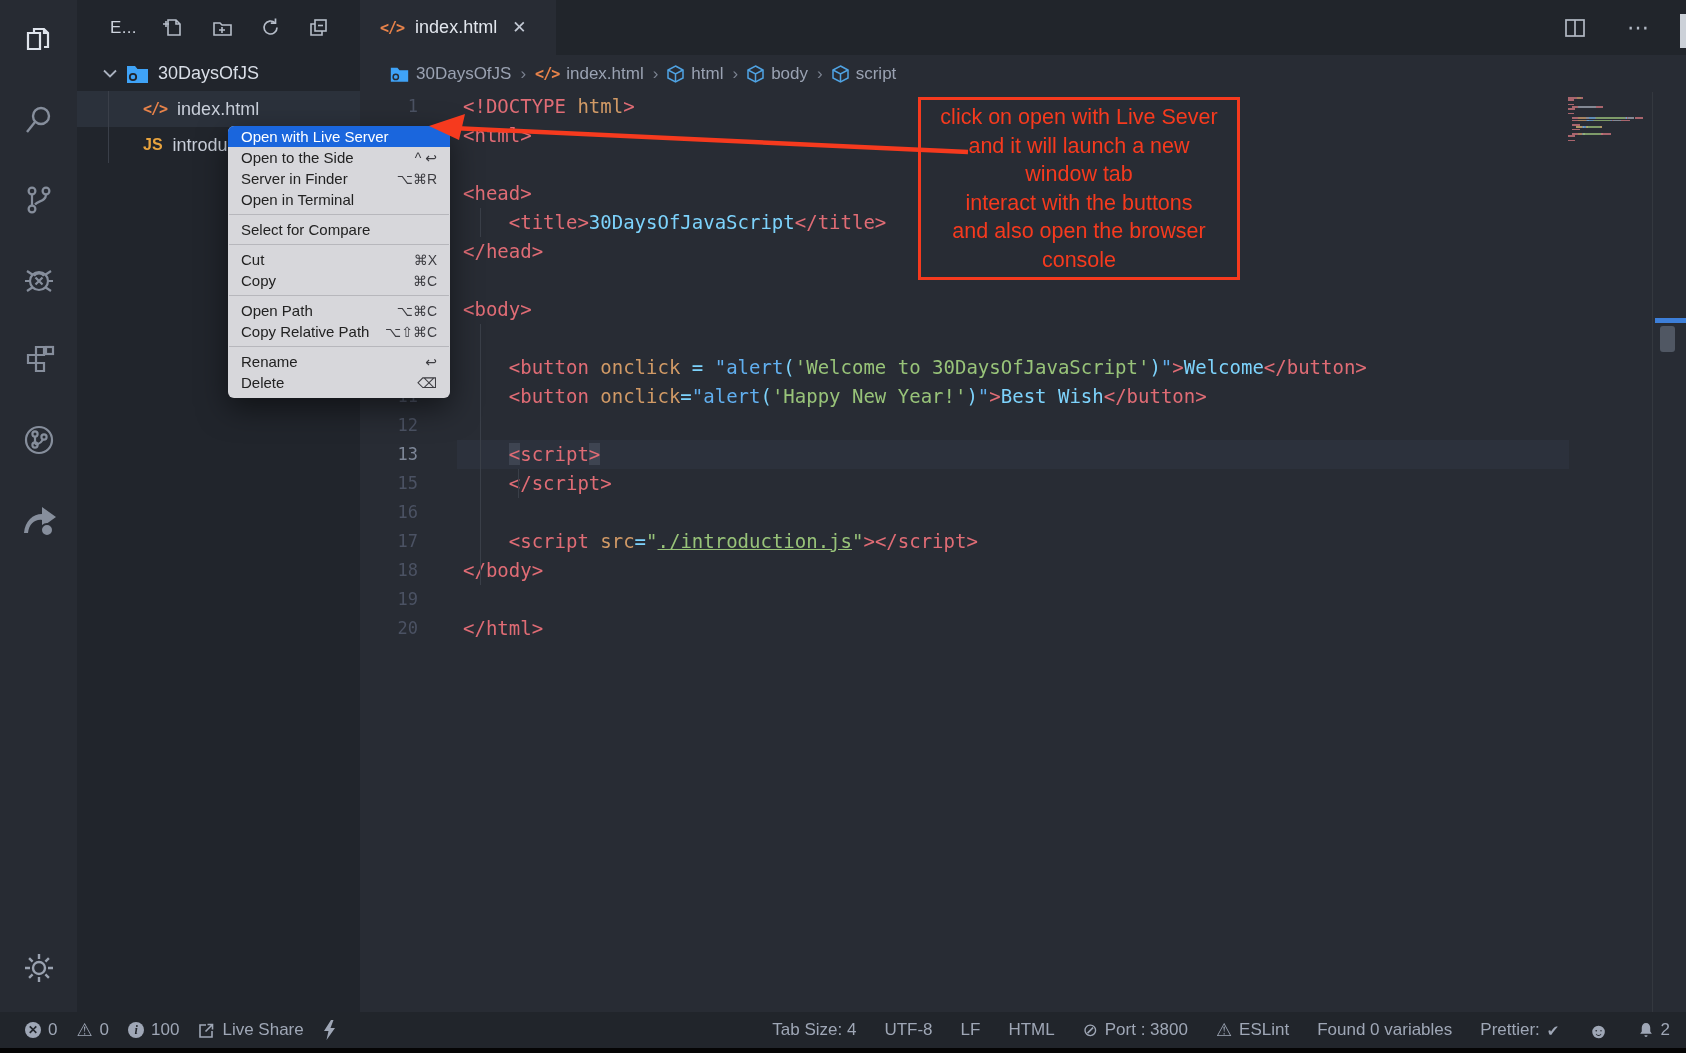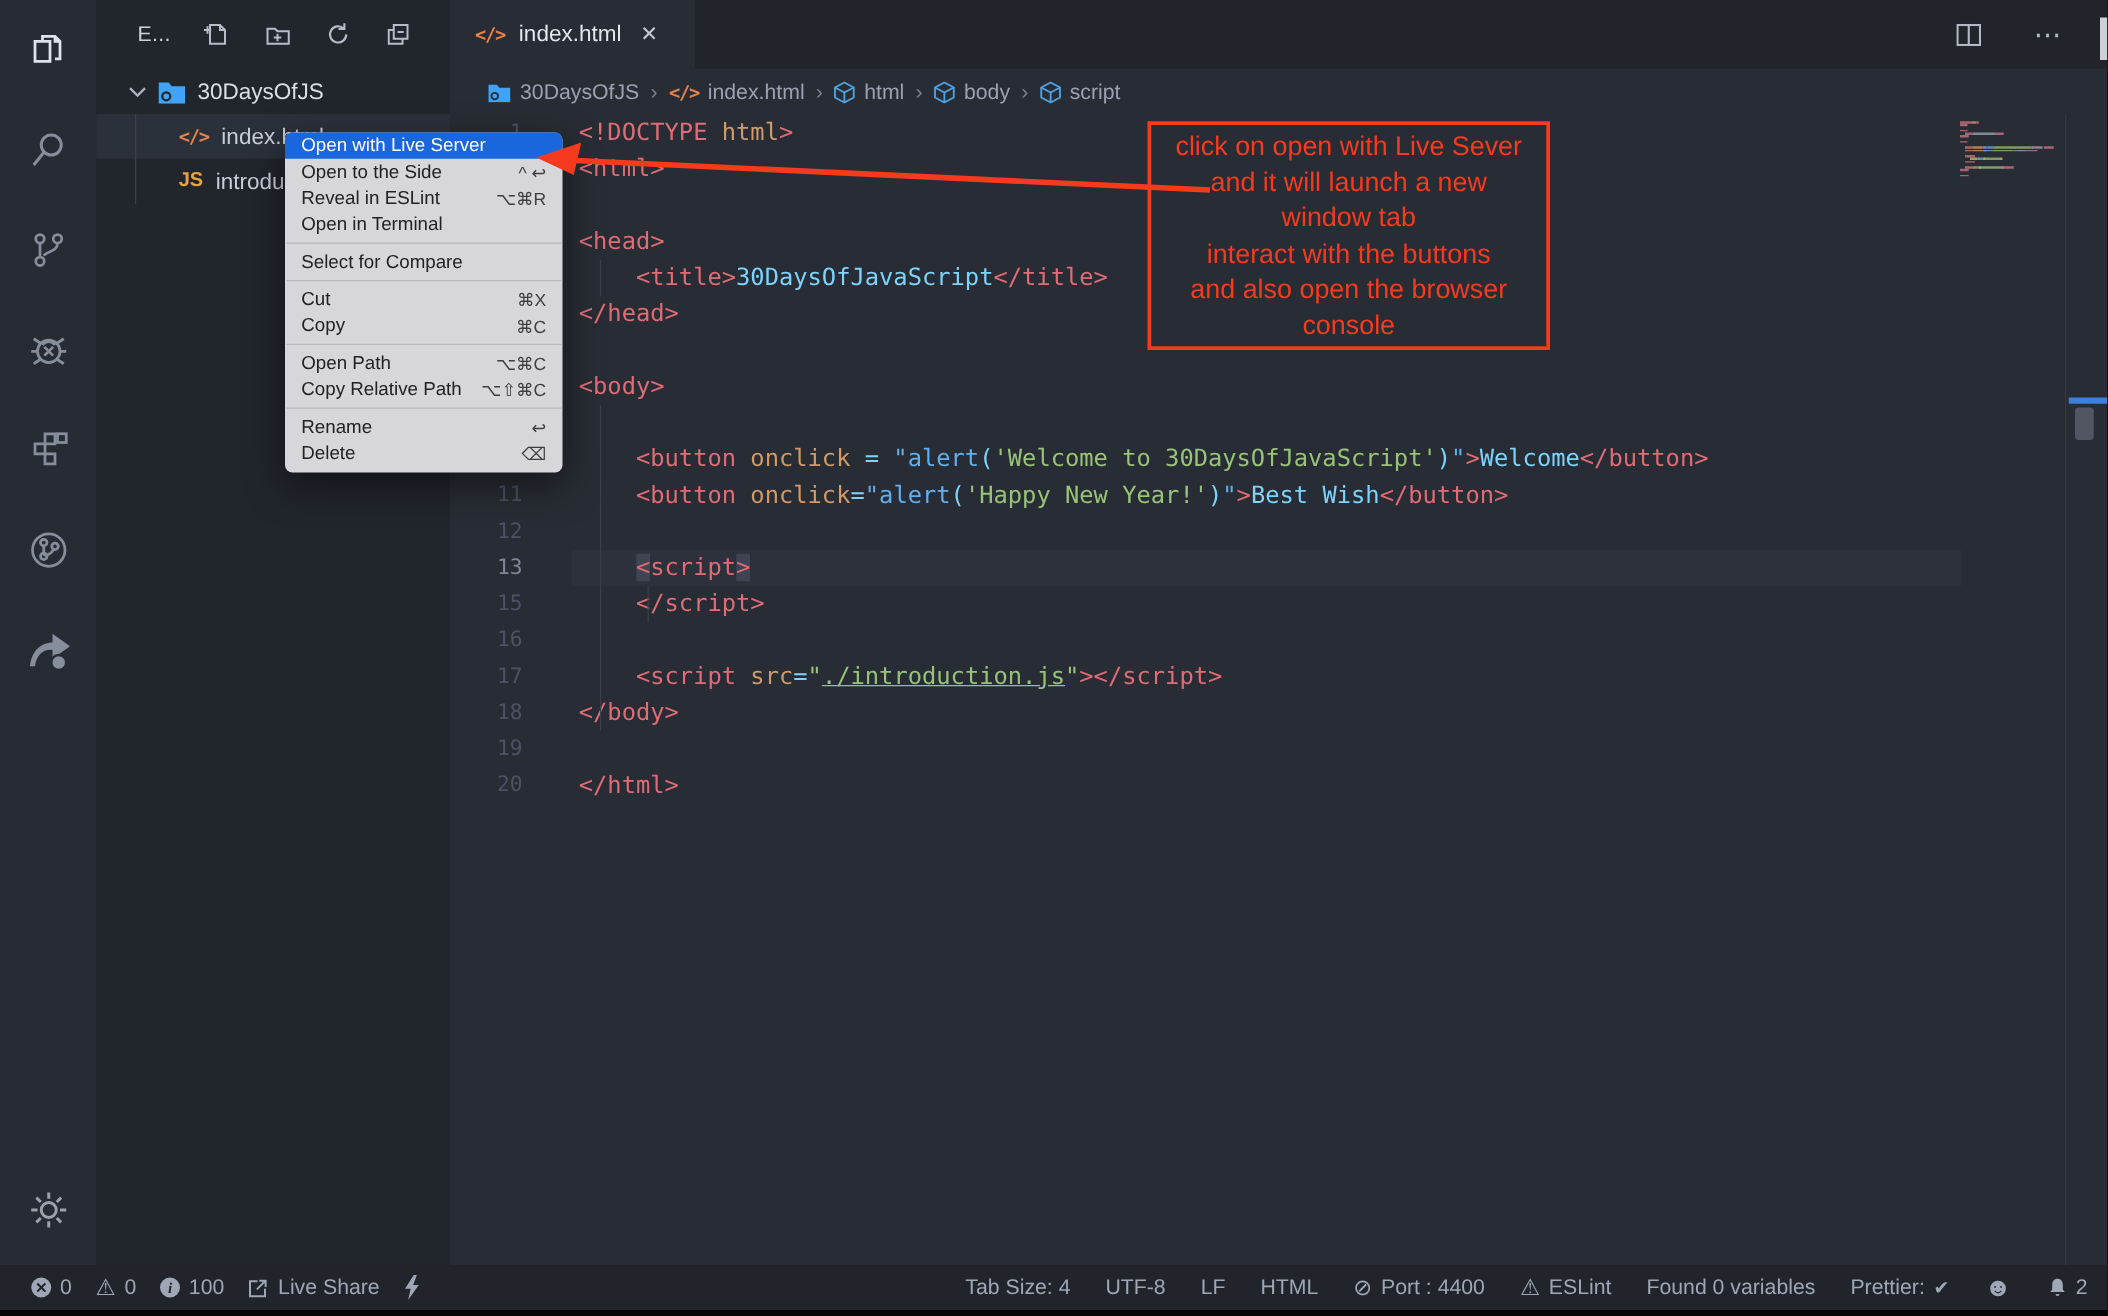--- a/index.html
+++ b/index.html
@@ -65,21 +65,21 @@
   .statusbar{position:absolute;left:0;top:1012px;width:1686px;height:36px;background:#21252b;color:#9fa7b6;font-size:17px;z-index:6;}
   .sb-left{position:absolute;left:25px;top:0;bottom:0;display:flex;align-items:center;gap:19px;}
   .sb-right{position:absolute;right:16px;top:0;bottom:0;display:flex;align-items:center;gap:28px;}
   .sb-item{display:flex;align-items:center;gap:7px;cursor:pointer;white-space:nowrap;}
   .sb-glyph{font-size:18px;line-height:1;}
   .badge{width:16px;height:16px;border-radius:50%;background:#9fa7b6;color:#21252b;font-size:12px;font-weight:bold;
          display:inline-flex;align-items:center;justify-content:center;line-height:1;}
   .window-bottom{position:absolute;left:0;top:1048px;width:1686px;height:5px;background:#050505;}
 
   
-  .context-menu{position:absolute;left:228px;top:106px;width:222px;background:#d7d7db;border-radius:6px;
+  .context-menu{position:absolute;left:228px;top:126px;width:222px;background:#d7d7db;border-radius:6px;
                 box-shadow:0 10px 30px rgba(0,0,0,.5);z-index:50;padding-bottom:5px;font-size:15px;color:#222;}
   .menu-item{height:21px;display:flex;align-items:center;justify-content:space-between;padding:0 13px;cursor:pointer;}
   .menu-item.highlighted{background:#1a66dd;color:#fff;border-radius:6px 6px 0 0;}
   .mi-shortcut{color:#3d3d42;font-size:14px;}
   .menu-item.highlighted .mi-shortcut{color:#fff;}
   .menu-sep{height:1px;background:#b7b7bc;margin:4px 1px;}
 
   
   .annotation{position:absolute;left:918px;top:97px;width:322px;height:183px;border:3px solid #f63a1e;
               box-sizing:border-box;z-index:40;display:flex;flex-direction:column;justify-content:center;}
@@ -431,21 +431,21 @@
           <span>UTF-8</span>
         </div>
         <div class="sb-item">
           <span>LF</span>
         </div>
         <div class="sb-item">
           <span>HTML</span>
         </div>
         <div class="sb-item">
           <span class="sb-glyph">⊘</span>
-          <span>Port : 4400</span>
+          <span>Port : 3800</span>
         </div>
         <div class="sb-item">
           <span class="sb-glyph">⚠</span>
           <span>ESLint</span>
         </div>
         <div class="sb-item">
           <span>Found 0 variables</span>
         </div>
         <div class="sb-item">
           <span>Prettier:</span>
@@ -467,21 +467,21 @@
   <div class="context-menu" id="context-menu">
       <div class="menu-item highlighted">
         <span class="mi-label">Open with Live Server</span>
         <span class="mi-shortcut"></span>
       </div>
       <div class="menu-item">
         <span class="mi-label">Open to the Side</span>
         <span class="mi-shortcut">^ ↩</span>
       </div>
       <div class="menu-item">
-        <span class="mi-label">Reveal in ESLint</span>
+        <span class="mi-label">Server in Finder</span>
         <span class="mi-shortcut">⌥⌘R</span>
       </div>
       <div class="menu-item">
         <span class="mi-label">Open in Terminal</span>
         <span class="mi-shortcut"></span>
       </div>
       <div class="menu-sep"></div>
       <div class="menu-item">
         <span class="mi-label">Select for Compare</span>
         <span class="mi-shortcut"></span>

